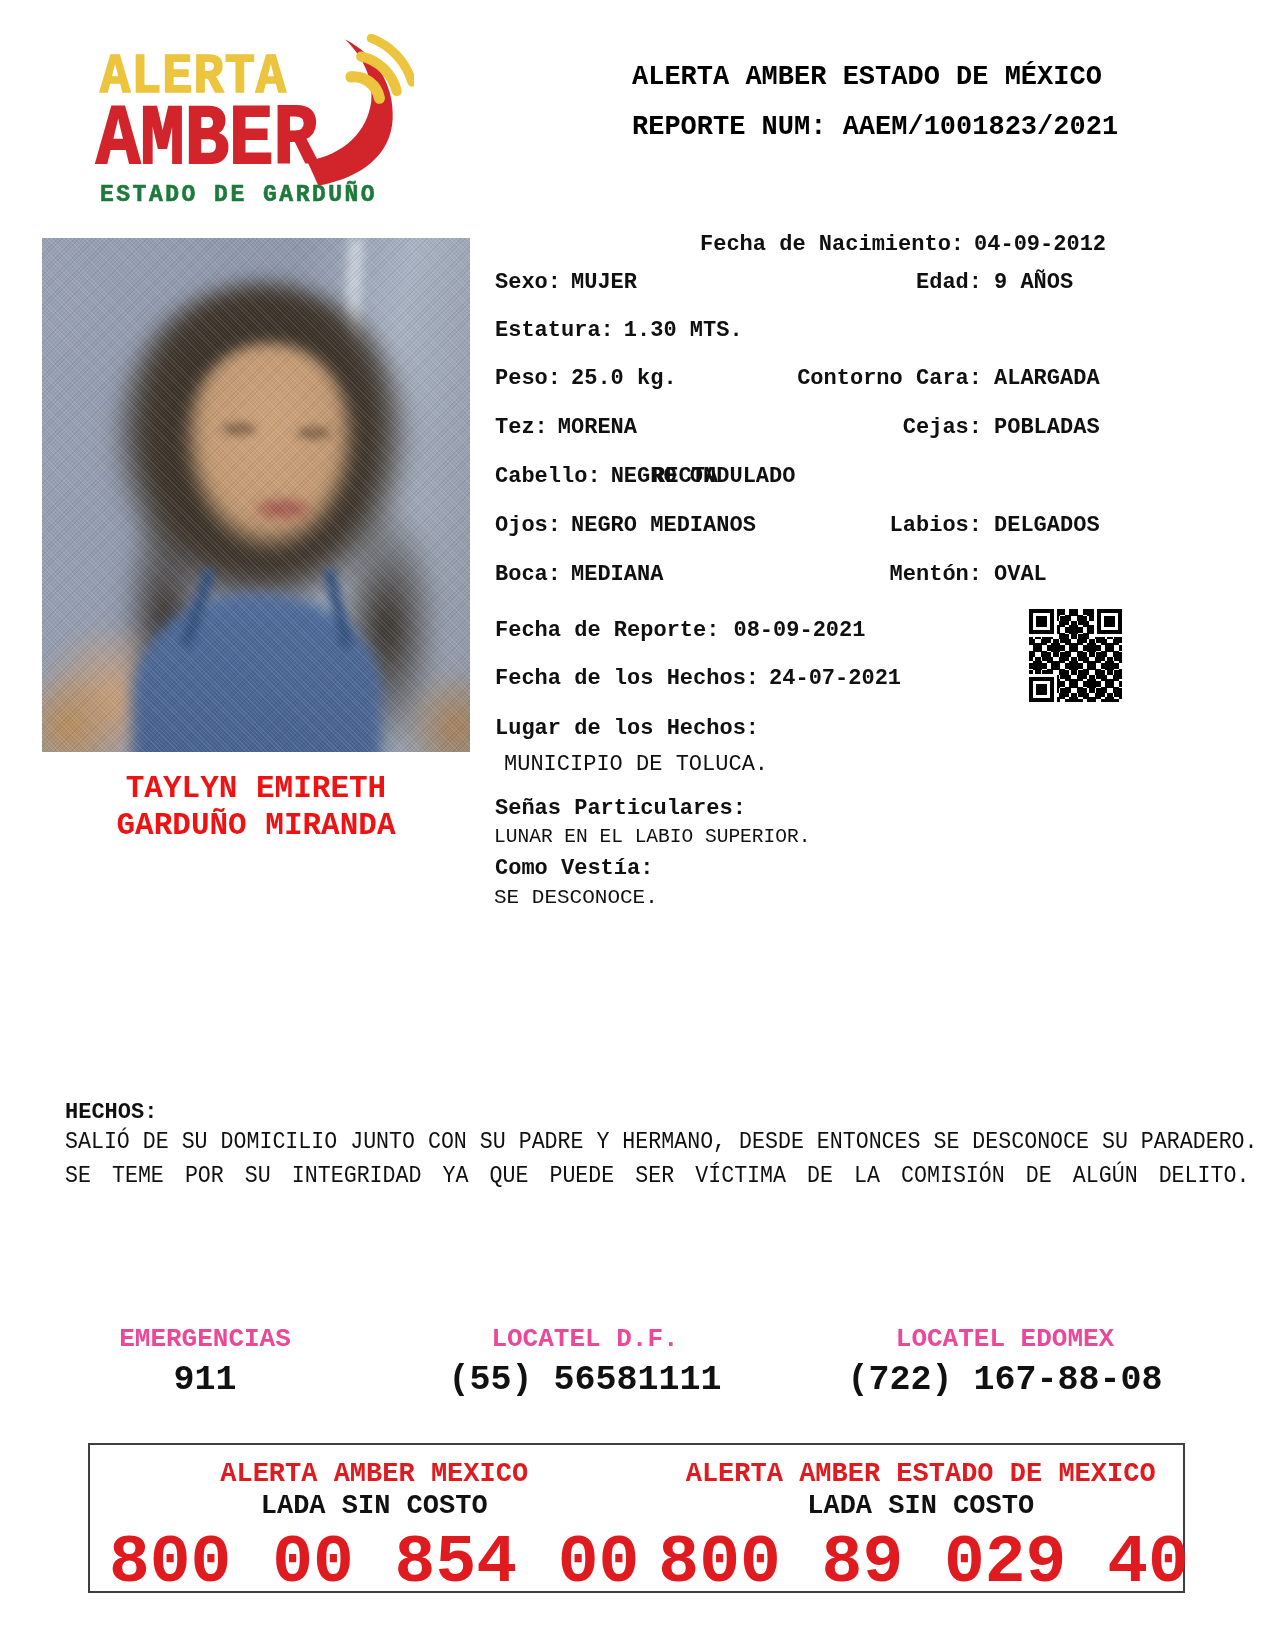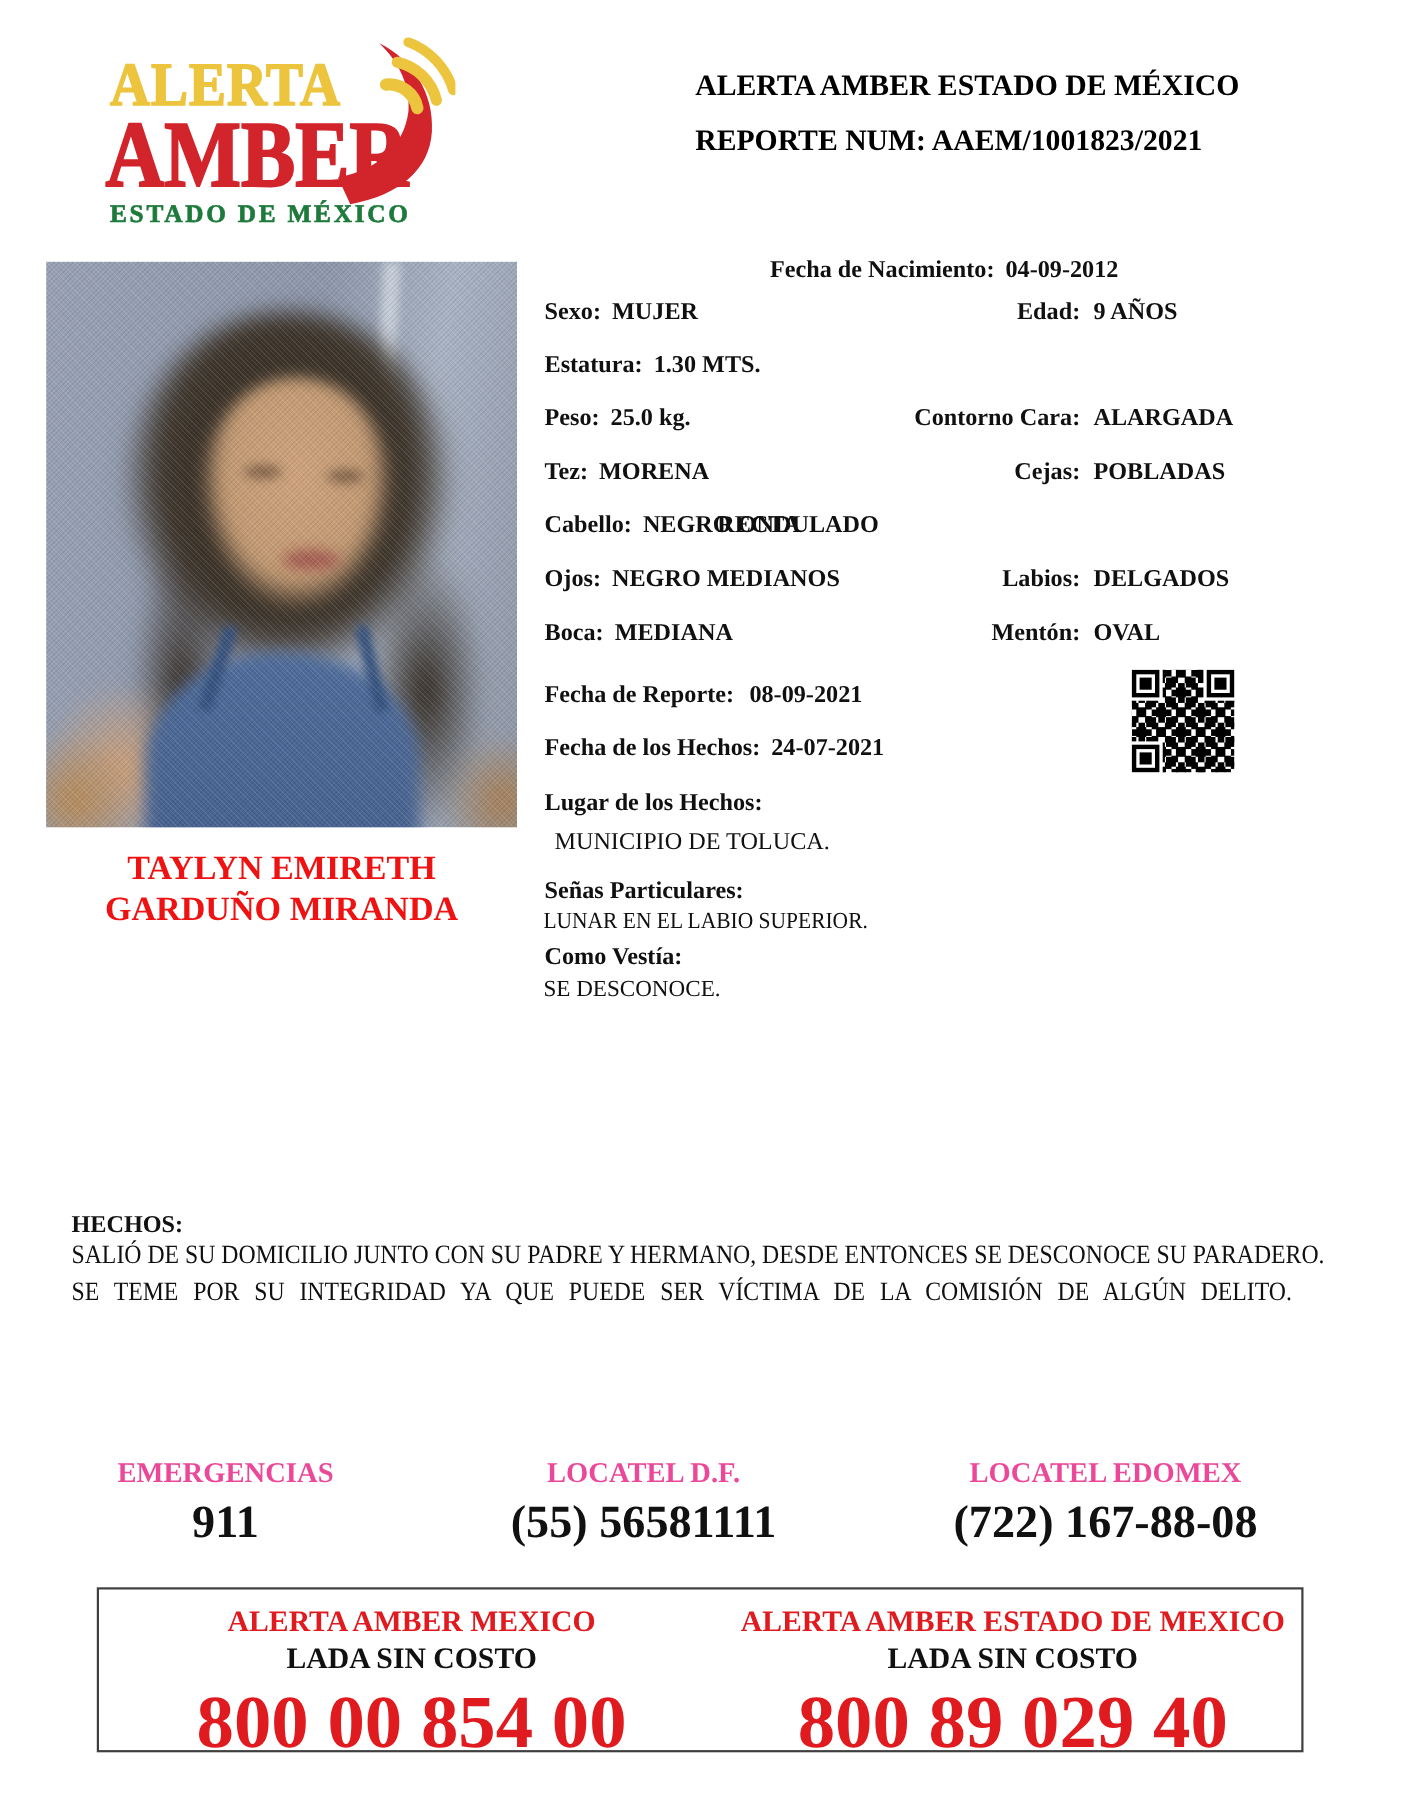--- a/index.html
+++ b/index.html
@@ -1,18 +1,18 @@
 <!DOCTYPE html>
 <html><head>
 <meta charset="utf-8">
 <style>
   html,body { margin:0; padding:0; background:#ffffff; }
   .page {
     position:relative; width:1275px; height:1650px; background:#ffffff;
-    font-family:Liberation Serif, serif; overflow:hidden; color:#111;
+    font-family:Liberation Mono, monospace; overflow:hidden; color:#111;
   }
   
   .logo { position:absolute; left:88px; top:40px; width:310px; height:175px; }
   .logo-alerta {
     position:absolute; left:12px; top:6px; font-size:53px; font-weight:700;
     color:#ecc43d; letter-spacing:1px; -webkit-text-stroke:1.5px #ecc43d;
     transform:scale(0.95,1.05); transform-origin:left top; white-space:nowrap;
   }
   .logo-amber {
     position:absolute; left:8px; top:52px; font-size:84px; font-weight:700;
@@ -93,21 +93,21 @@
   .hechos-h { position:absolute; left:65px; top:1100px; font-size:22px; font-weight:700; }
   .hechos-l1, .hechos-l2 {
     position:absolute; left:65px; font-size:24px; color:#101010; white-space:nowrap;
     transform:scaleX(0.9); transform-origin:left top;
   }
   .hechos-l1 { top:1128px; }
   .hechos-l2 { top:1162px; word-spacing:9px; }
   
   .contact { position:absolute; top:1324px; text-align:center; }
   .contact .c-label { font-size:26px; font-weight:700; color:#ec4899; white-space:nowrap; }
-  .contact .c-number { font-size:42px; font-weight:700; color:#111; margin-top:6px; white-space:nowrap; }
+  .contact .c-number { font-size:35px; font-weight:700; color:#111; margin-top:6px; white-space:nowrap; }
   .contact-1 { left:60px;  width:290px; }
   .contact-2 { left:400px; width:370px; }
   .contact-3 { left:810px; width:390px; }
   
   .footer-box {
     position:absolute; left:88px; top:1443px; width:1097px; height:150px;
     border:2px solid #3f3f3f; box-sizing:border-box; display:flex;
   }
   .fcol { text-align:center; padding-top:14px; }
   .fcol-left  { width:52%; }
@@ -123,21 +123,21 @@
 
   <div class="logo">
     <div class="logo-alerta">ALERTA</div>
     <div class="logo-amber">AMBER</div>
     <svg class="logo-swoosh" viewBox="0 0 120 155" aria-hidden="true">
       <path d="M15,125 C52,118 74,96 78,66 C80,44 70,22 52,5 C82,20 101,50 99,84 C97,118 70,141 26,149 Z" fill="#d2242b"></path>
       <path d="M58,42 A26,26 0 0 1 86,63" fill="none" stroke="#ecc43d" stroke-width="11" stroke-linecap="round"></path>
       <path d="M68,22 A46,46 0 0 1 103,56" fill="none" stroke="#ecc43d" stroke-width="10" stroke-linecap="round"></path>
       <path d="M78,4 A66,66 0 0 1 118,47" fill="none" stroke="#ecc43d" stroke-width="9" stroke-linecap="round"></path>
     </svg>
-    <div class="logo-estado">ESTADO DE MÉXICO</div>
+    <div class="logo-estado">ESTADO DE GARDUÑO</div>
   </div>
 
   <div class="hdr-title">ALERTA AMBER ESTADO DE MÉXICO</div>
   <div class="hdr-report">REPORTE NUM: AAEM/1001823/2021</div>
 
   <div class="photo">
     <div class="ph-pole"></div>
     <div class="ph-hair"></div>
     <div class="ph-lockL"></div>
     <div class="ph-lockR"></div>

